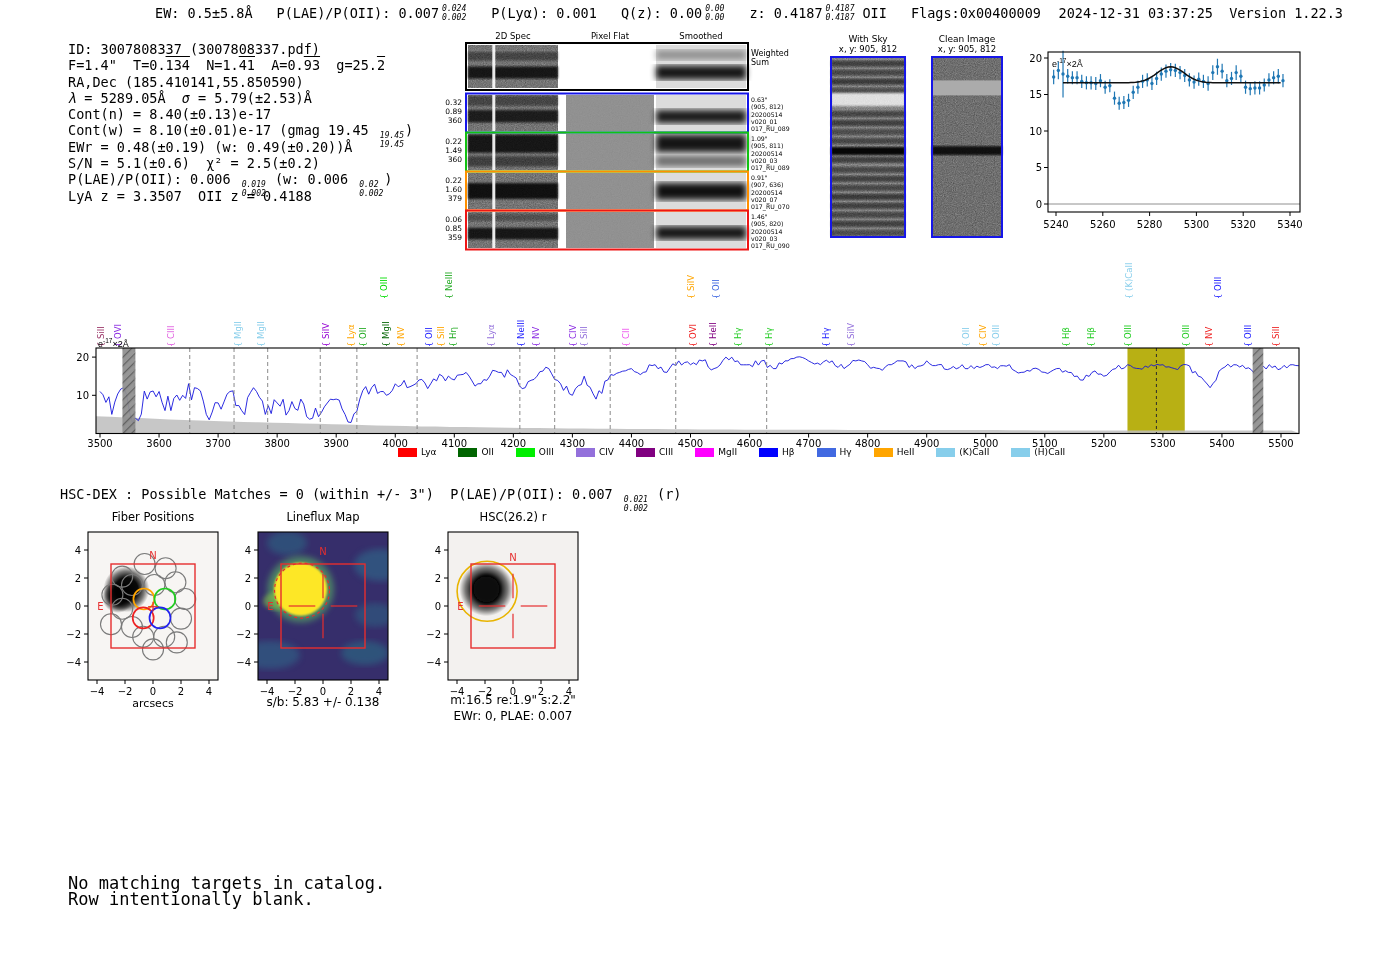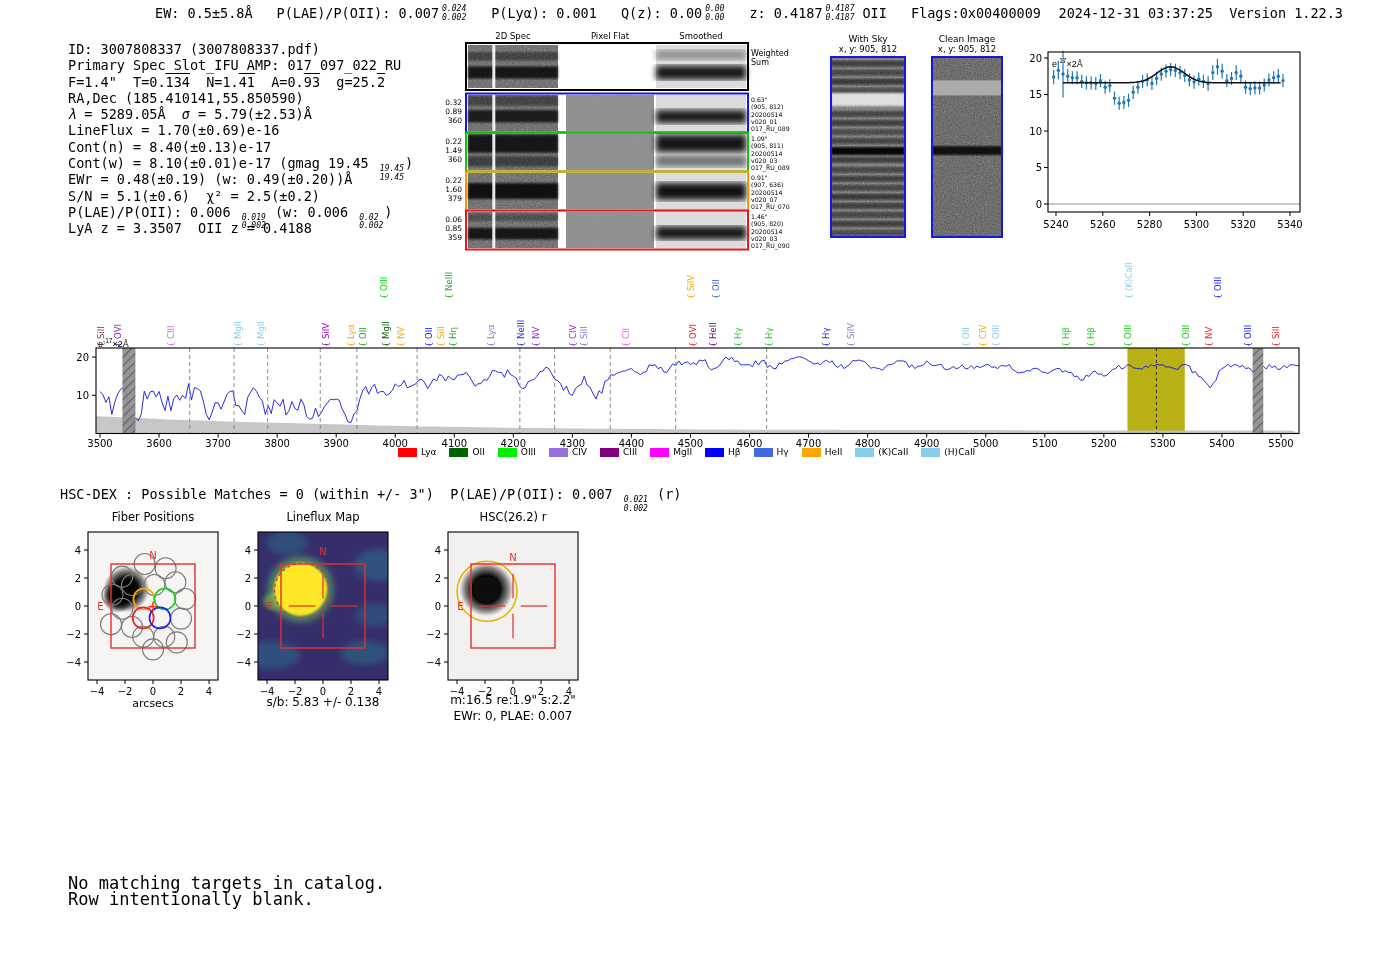--- a/index.html
+++ b/index.html
@@ -15,21 +15,21 @@
       vertical-align:-3px;font-family:"DejaVu Sans Mono",monospace;font-style:italic;}
   .ov{text-decoration:overline;}
   .it{font-style:italic;}
   #spec2d{position:absolute;left:440px;top:30px;width:380px;height:225px;}
   #cutouts{position:absolute;left:820px;top:30px;width:200px;height:215px;}
   #zoomplot{position:absolute;left:1030px;top:45px;width:340px;height:192px;}
   #mainplot{position:absolute;left:0px;top:335px;width:1400px;height:132px;}
   #linelabels{position:absolute;left:0;top:0;width:1400px;height:953px;pointer-events:none;}
   .llab{position:absolute;font-family:"DejaVu Sans",sans-serif;font-size:8.5px;white-space:nowrap;
         transform:rotate(-90deg);transform-origin:0 0;}
-  #legend{position:absolute;left:398px;top:447px;display:flex;gap:13px;align-items:flex-start;}
+  #legend{position:absolute;left:398px;top:447px;display:flex;gap:22px;align-items:flex-start;}
   .lgi{display:flex;align-items:center;gap:4px;font-family:"DejaVu Sans",sans-serif;font-size:9px;}
   .lgsw{width:19px;height:9px;display:inline-block;}
   #hscdex{position:absolute;left:60px;top:486px;font-size:13.5px;white-space:pre;}
   #panels svg{position:absolute;}
   #notes{position:absolute;left:68px;top:876px;font-size:17px;line-height:15.5px;white-space:pre;}
   .elab{position:absolute;font-family:Liberation Sans, sans-serif;font-size:9px;white-space:nowrap;}
   .elab sup{font-size:6.5px;}
 </style>
 </head>
 <body>
@@ -60,25 +60,23 @@
     <stop offset="100%" stop-color="#000" stop-opacity="0"></stop>
   </radialGradient>
 </defs>
 </svg>
 
 <div id="page">
   <div id="header" class="mono"><span style="display: inline-flex; align-items: flex-start;"><span>EW: 0.5±5.8Å</span></span><span style="display: inline-flex; align-items: flex-start;"><span>P(LAE)/P(OII): 0.007</span><span class="ss"><span>0.024</span><span>0.002</span></span></span><span style="display: inline-flex; align-items: flex-start;"><span>P(Lyα): 0.001</span></span><span style="display: inline-flex; align-items: flex-start;"><span>Q(z): 0.00</span><span class="ss"><span>0.00</span><span>0.00</span></span></span><span style="display: inline-flex; align-items: flex-start;"><span>z: 0.4187</span><span class="ss"><span>0.4187</span><span>0.4187</span></span><span style="margin-left: 7px;">OII</span></span><span style="display: inline-flex; align-items: flex-start;"><span>Flags:0x00400009</span></span></div>
   <div id="timestamp" class="mono">2024-12-31 03:37:25  Version 1.22.3</div>
   <div id="info">
       <div class="il"><span>ID: 3007808337 (3007808337.pdf)</span></div>
-      <div class="il"><span>Primary Spec_Slot_IFU_AMP: 017_097_022_RU</span></div>
       <div class="il"><span>F=1.4"  T=0.</span><span class="ov">134</span><span>  N=1.</span><span class="ov">41</span><span>  A=0.</span><span class="ov">93</span><span>  g=25.</span><span class="ov">2</span></div>
       <div class="il"><span>RA,Dec (185.410141,55.850590)</span></div>
       <div class="il"><span class="it">λ</span><span> = 5289.05Å  </span><span class="it">σ</span><span> = 5.79(±2.53)Å</span></div>
-      <div class="il"><span>LineFlux = 1.70(±0.69)e-16</span></div>
       <div class="il"><span>Cont(n) = 8.40(±0.13)e-17</span></div>
       <div class="il"><span>Cont(w) = 8.10(±0.01)e-17 (gmag 19.45 </span><span class="ss"><span>19.45</span><span>19.45</span></span><span>)</span></div>
       <div class="il"><span>EWr = 0.48(±0.19) (w: 0.49(±0.20))Å</span></div>
       <div class="il"><span>S/N = 5.1(±0.6)  χ² = 2.5(±0.2)</span></div>
       <div class="il"><span>P(LAE)/P(OII): 0.006 </span><span class="ss"><span>0.019</span><span>0.002</span></span><span> (w: 0.006 </span><span class="ss"><span>0.02</span><span>0.002</span></span><span>)</span></div>
       <div class="il"><span>LyA z = 3.3507  OII z = 0.4188</span></div>
     </div>
   <div id="spec2d"><svg width="380" height="225">
         <text x="73" y="9" font-size="8.5" text-anchor="middle" fill="#000" font-family="&quot;DejaVu Sans&quot;,sans-serif">2D Spec</text>
         <text x="170" y="9" font-size="8.5" text-anchor="middle" fill="#000" font-family="&quot;DejaVu Sans&quot;,sans-serif">Pixel Flat</text>

